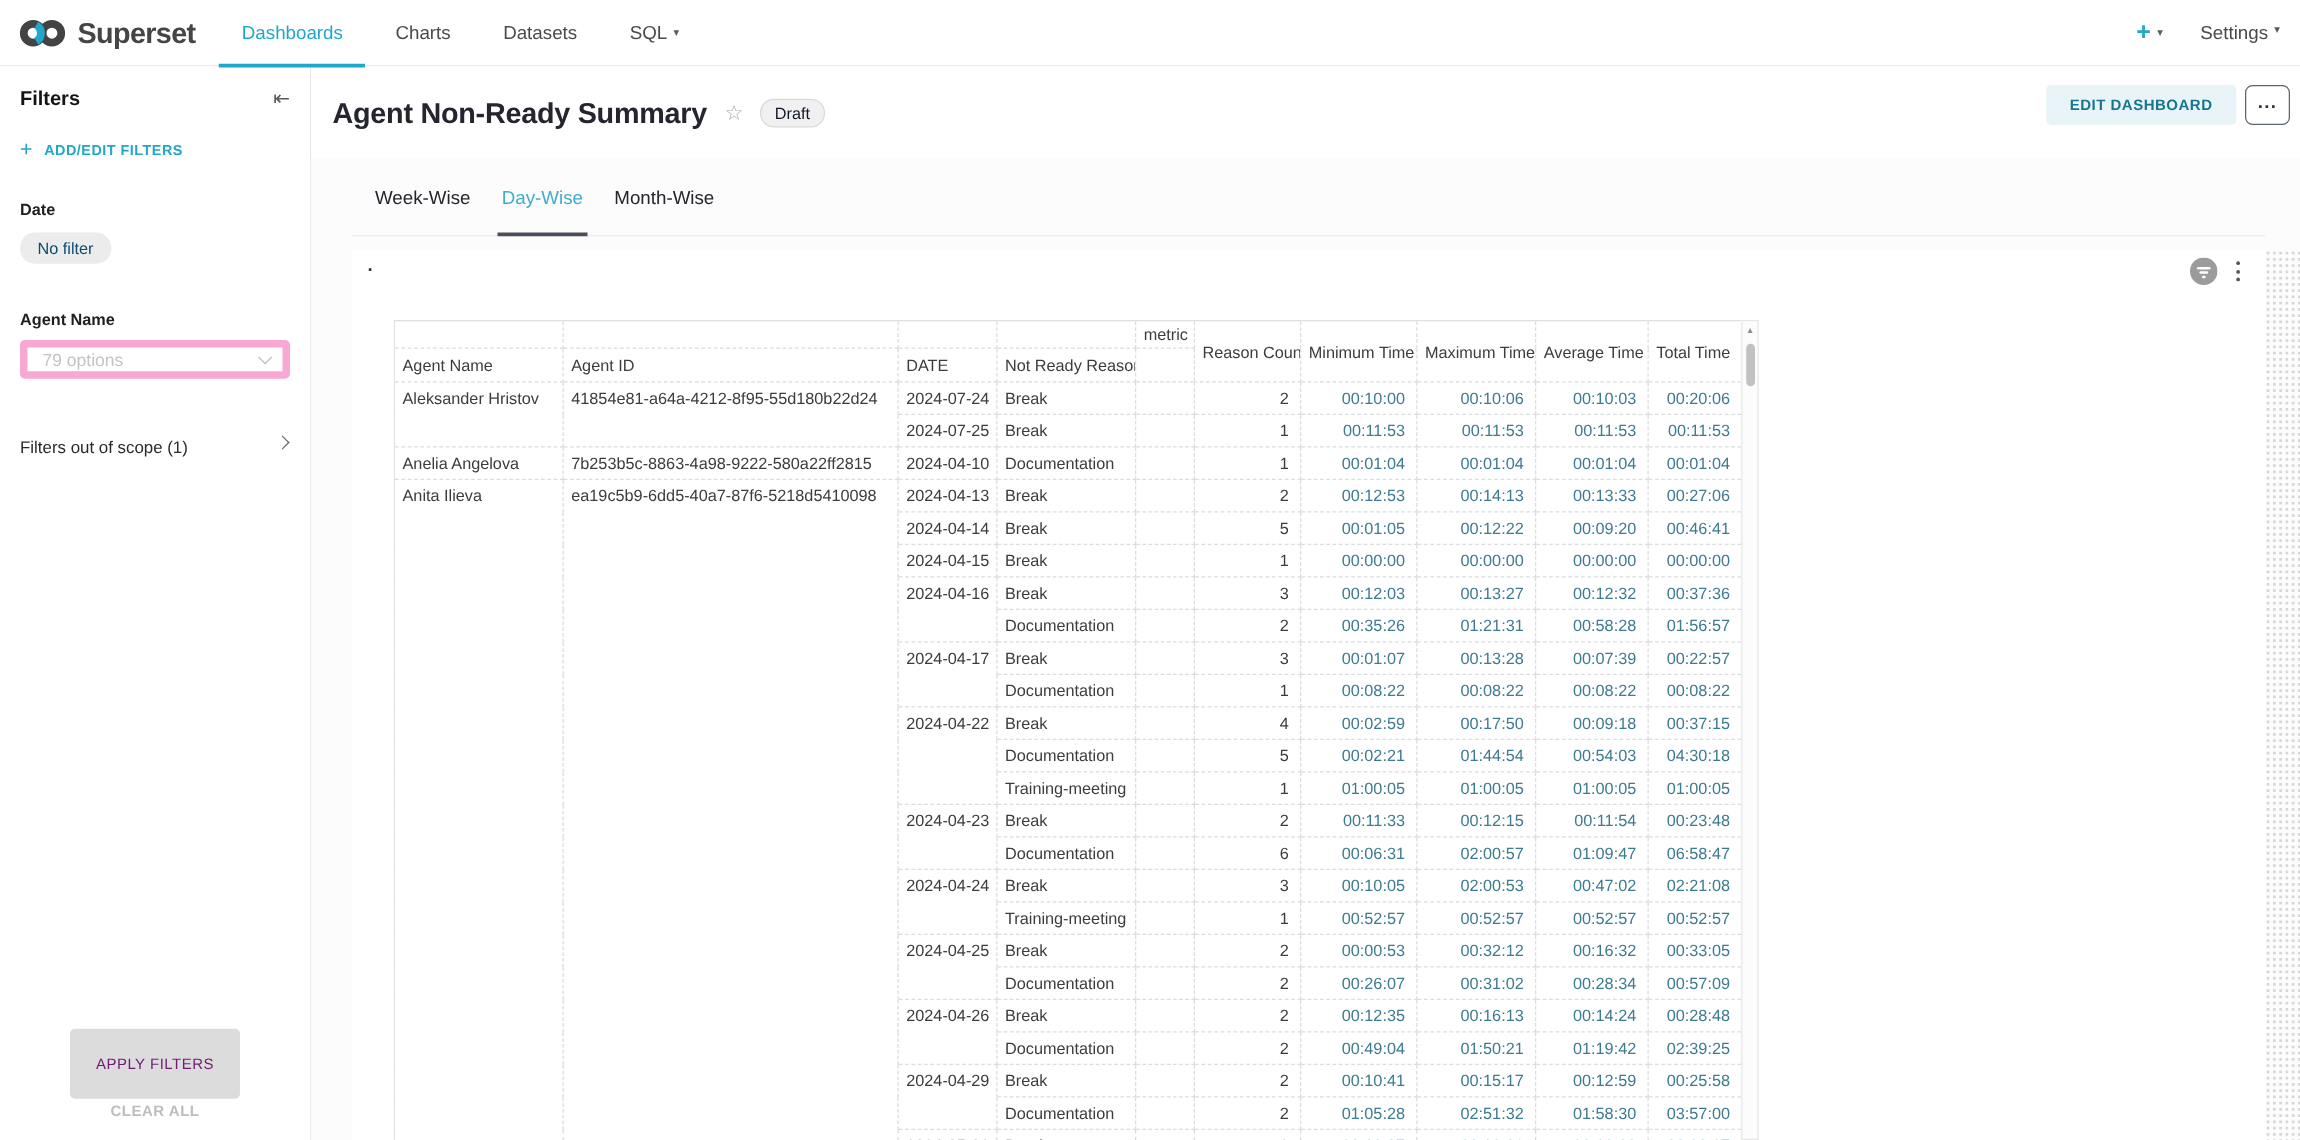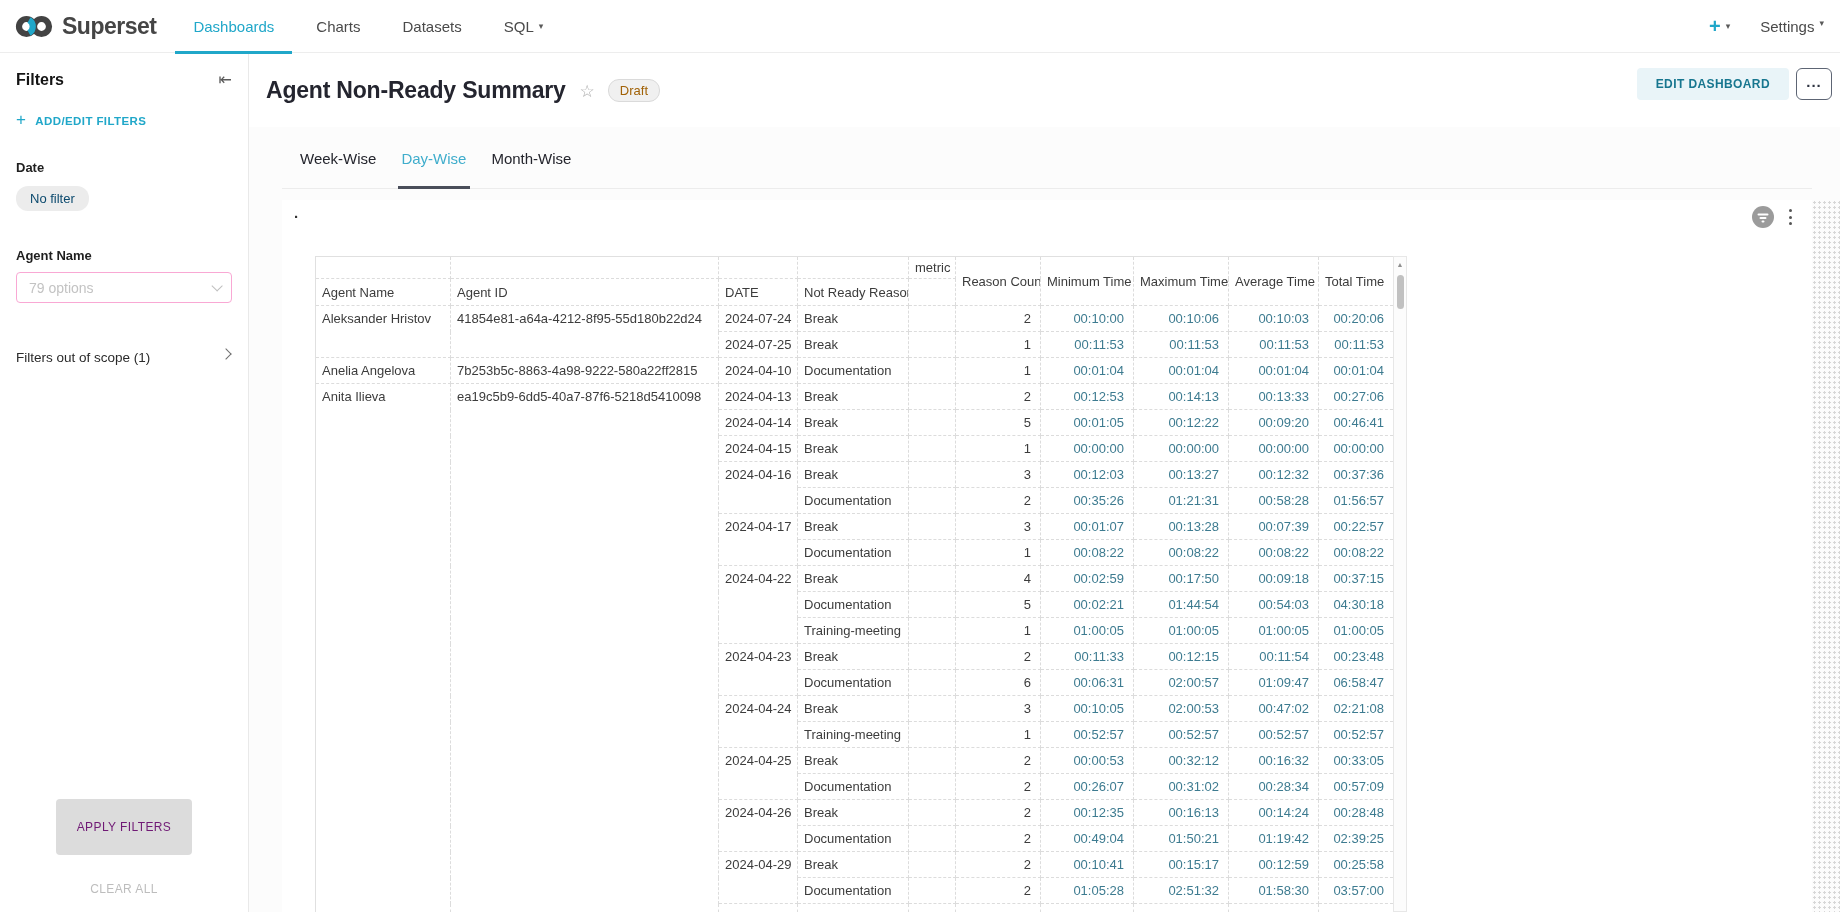--- a/index.html
+++ b/index.html
@@ -30,41 +30,41 @@
   .fp-head { display:flex; justify-content:space-between; align-items:center; padding:18px 16px 0 16px; }
   .fp-title { font-size:16px; font-weight:700; color:#141414; }
   .collapse { color:#5a5a5a; font-size:16px; cursor:pointer; line-height:1; }
   .addedit { display:flex; align-items:center; gap:9px; color:#20a7c9; font-size:11.5px;
              font-weight:700; letter-spacing:.4px; margin:24px 16px 0; cursor:pointer; }
   .addedit .plus2 { font-size:17px; font-weight:400; line-height:1; margin-top:-2px; }
   .f-label { font-size:13px; font-weight:700; color:#1f1f1f; margin:32px 16px 0; }
   .chip { display:inline-block; margin:11px 16px 0; background:#ececec; border-radius:12px;
           padding:5px 14px; font-size:13px; color:#0c4a6e; cursor:pointer; }
   .f-label2 { font-size:13px; font-weight:700; color:#1f1f1f; margin:37px 16px 0; }
-  .select { margin:9px 16px 0; height:31px; border:1px solid #f9a8d4; border-radius:4px;
+  .select { margin:9px 16px 0; height:31px; border:6px solid #f9a8d4; border-radius:4px;
             display:flex; align-items:center; justify-content:space-between; padding:0 12px;
             color:#c3c3c3; font-size:14px; cursor:pointer; }
   .chev-down { width:8px; height:8px; border-right:1.5px solid #bfbfbf; border-bottom:1.5px solid #bfbfbf;
                transform:rotate(45deg) translateY(-3px); }
   .scope { display:flex; justify-content:space-between; align-items:flex-start; margin:47px 18px 0 16px;
            font-size:13.5px; color:#2a2a2a; cursor:pointer; }
   .chev-right { width:8px; height:8px; border-right:1.5px solid #6e6e6e; border-top:1.5px solid #6e6e6e;
                transform:rotate(45deg); }
   .fp-bottom { position:absolute; bottom:0; left:0; right:0; padding-bottom:16px; text-align:center; }
   .apply { display:inline-block; background:#dcdcdc; border:none; border-radius:4px; padding:21px 21px;
            font-size:12px; font-weight:400; letter-spacing:.4px; color:#701a75; cursor:pointer; }
-  .clear { margin-top:27px; font-size:12px; font-weight:400; letter-spacing:.4px; color:#bdbdbd; cursor:pointer; }
+  .clear { margin-top:3px; font-size:12px; font-weight:700; letter-spacing:.4px; color:#bdbdbd; cursor:pointer; }
 
   
   .main-header { position:absolute; left:249px; top:53px; right:0; height:74px; background:#fff; }
   .mh-left { position:absolute; left:17px; top:0; height:74px; display:flex; align-items:center; }
   .page-title { font-size:23px; font-weight:700; color:#24252f; letter-spacing:-0.2px; }
   .star { font-size:17px; color:#ababab; margin:2px 0 0 14px; cursor:pointer; }
   .draft { margin-left:13px; border:1px solid #dadada; background:#f0f0f0; border-radius:11px;
-           padding:3px 11px; font-size:13px; color:#a16207; }
+           padding:3px 11px; font-size:13px; color:#0f172a; }
   .mh-right { position:absolute; right:8px; top:15px; display:flex; gap:7px; align-items:center; }
   .edit-btn { background:#e9f4f8; color:#17768f; border:none; border-radius:4px; height:32px;
               padding:0 19px; font-size:12px; font-weight:700; letter-spacing:.4px; cursor:pointer; }
   .more-btn { width:36px; height:32px; border:1px solid #5d6574; border-radius:6px; background:#fff;
               color:#2f3542; font-size:15px; font-weight:700; display:flex; align-items:center;
               justify-content:center; letter-spacing:1px; cursor:pointer; padding-bottom:6px; }
 
   
   .dashboard { position:absolute; left:249px; top:127px; right:0; bottom:0; background:#fcfcfc; }
   .tabs { position:absolute; left:51px; top:23px; display:flex; gap:25px; font-size:15px; color:#24252d; }

